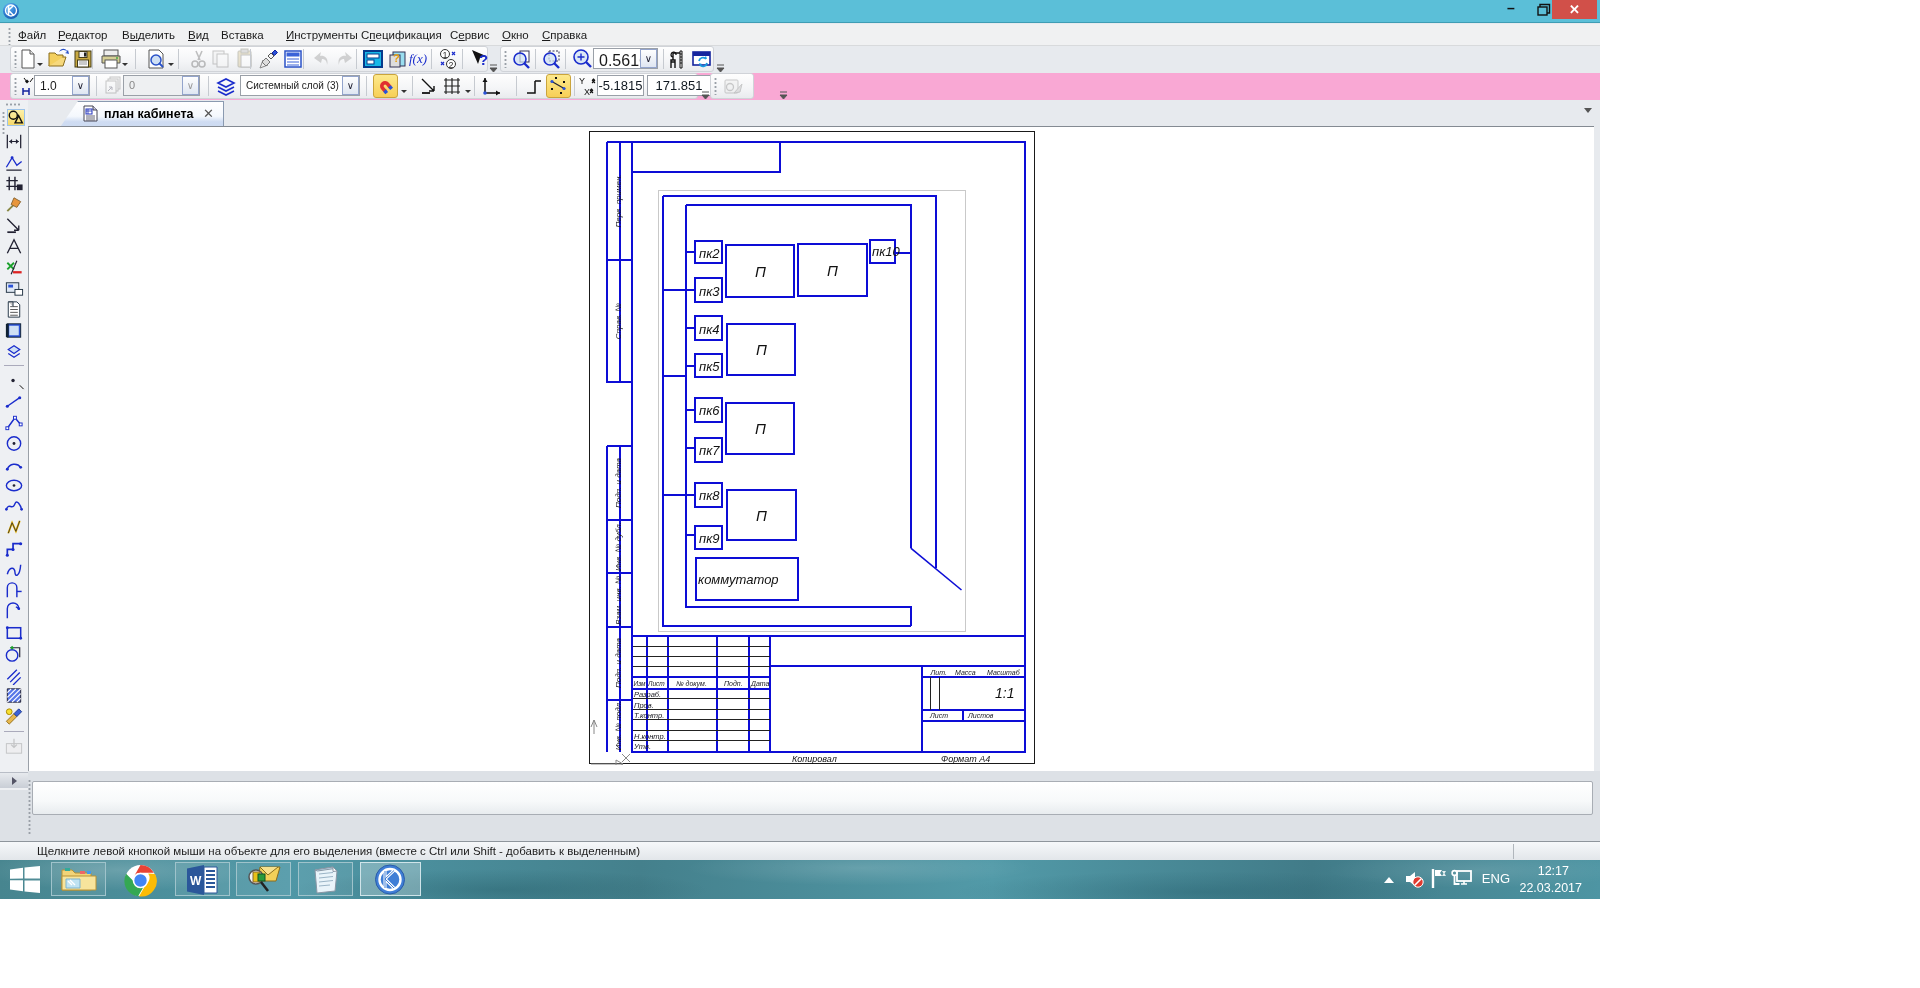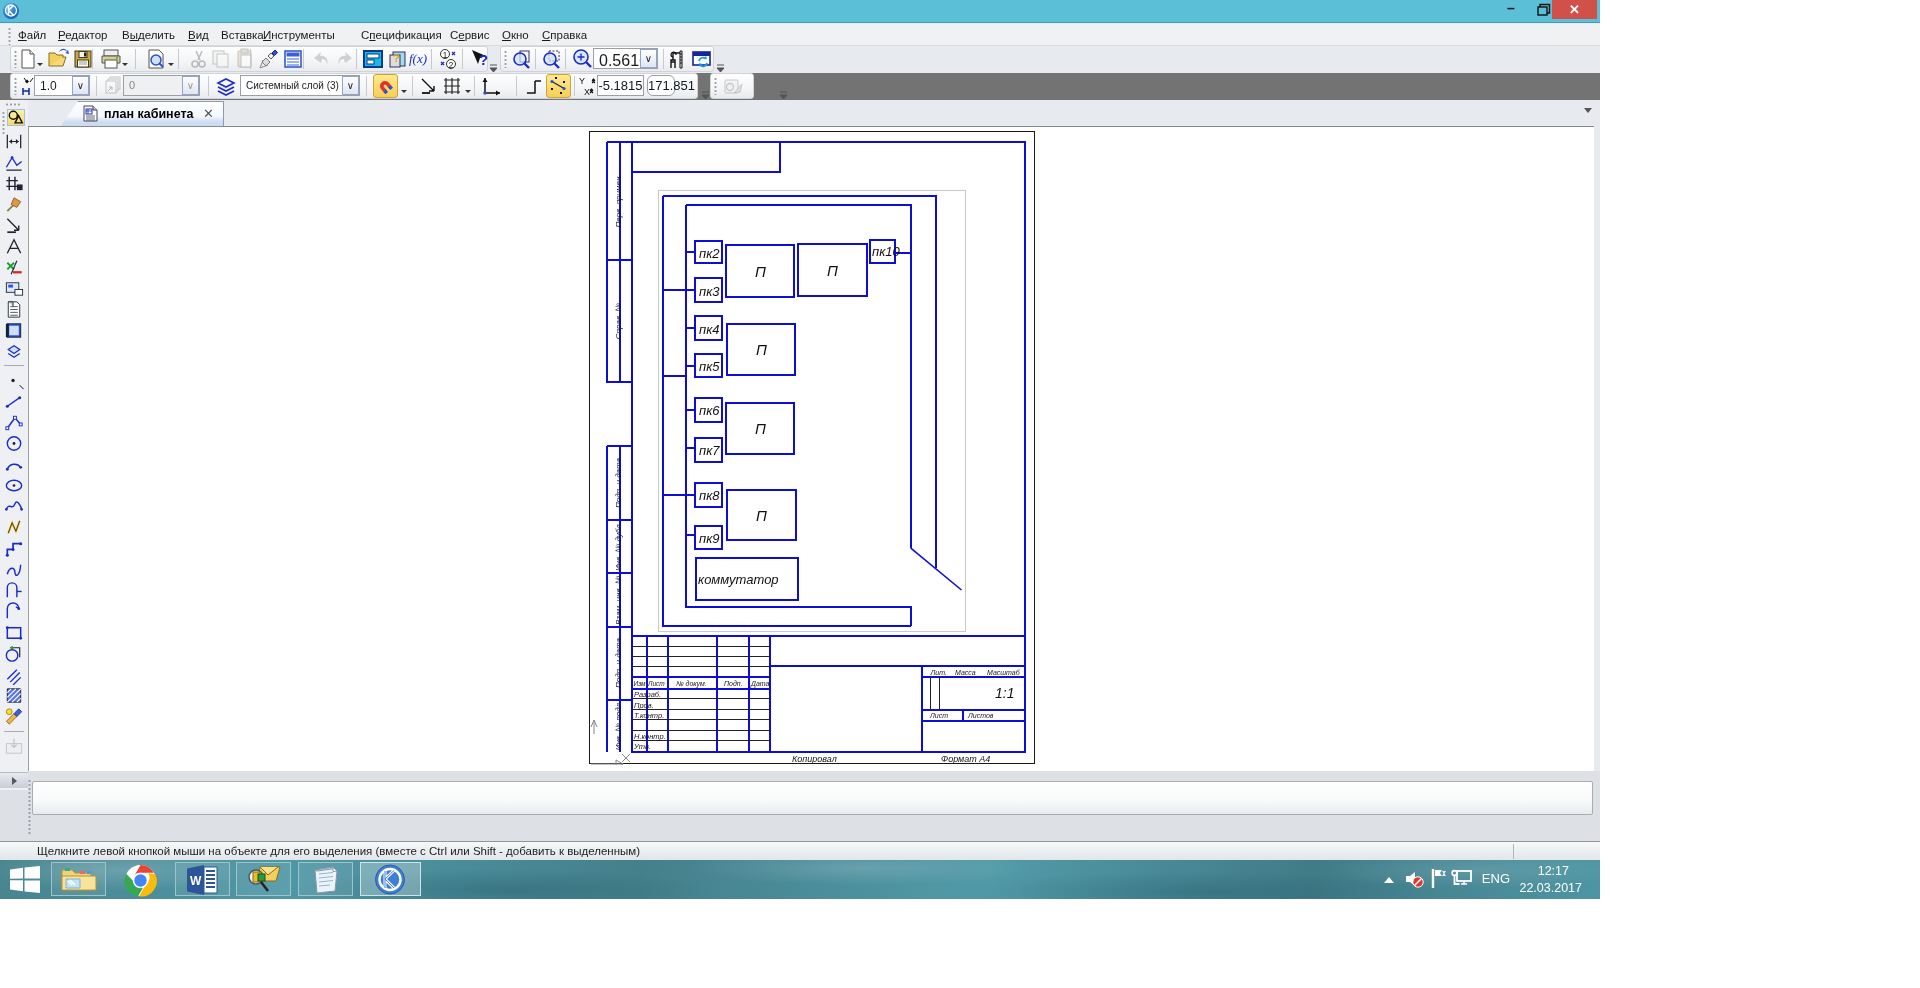--- a/index.html
+++ b/index.html
@@ -16,21 +16,21 @@
   #btnrest { left:1528px; width:24px; }
   #btnclose { left:1552px; width:45px; height:19px; background:#d15049; color:#fff; font-size:13px; font-weight:bold; line-height:19px; }
 
   
   #menubar { position:absolute; left:0; top:24px; width:1600px; height:22px; background:#f0f1f2; border-bottom:1px solid #d8dadc; font-size:11.5px; color:#1a1a1a; }
   #menubar span.mi { position:absolute; top:5px; }
   u { text-decoration:underline; }
 
   
   #tbrow1 { position:absolute; left:0; top:46px; width:1600px; height:27px; background:#e7eaee; }
-  #tbrow2 { position:absolute; left:0; top:73px; width:1600px; height:27px; background:#737373; }
+  #tbrow2 { position:absolute; left:0; top:73px; width:1600px; height:27px; background:#f9a8d4; }
   .island { position:absolute; top:0; height:26px; background:linear-gradient(#fefefe,#f4f5f7 60%,#e9ebee); border:1px solid #d0d3d8; border-radius:3px; }
   .grip { position:absolute; top:4px; width:3px; height:18px;
      background-image:radial-gradient(circle, #9aa0a8 1px, transparent 1.2px); background-size:3px 4px; }
   .sep { position:absolute; top:3px; width:1px; height:20px; background:#c6cad0; }
   .ticon { position:absolute; top:2px; width:22px; height:22px; }
   .ticon svg { width:100%; height:100%; }
   .combo { position:absolute; top:2px; height:21px; background:#fff; border:1px solid #9aa0a8; font-size:11px; color:#1a1a1a; }
   .combo .val { position:absolute; left:5px; top:3px; }
   .combo .drop { position:absolute; right:0; top:0; width:17px; height:100%; background:linear-gradient(#fefefe,#dfe6f2); border:1px solid #93a4cc; text-align:center; font-size:10px; color:#223; line-height:18px; }
   .chev { position:absolute; width:9px; height:10px; }
@@ -87,21 +87,21 @@
     <div class="capbtn" id="btnclose">✕</div>
   </div>
 
   <div id="menubar">
     <div class="grip" style="left:8px; top:3px;"></div>
     <span class="mi" style="left:18px;"><u>Ф</u>айл</span>
     <span class="mi" style="left:58px;"><u>Р</u>едактор</span>
     <span class="mi" style="left:122px;">В<u>ы</u>делить</span>
     <span class="mi" style="left:188px;"><u>В</u>ид</span>
     <span class="mi" style="left:221px;">Вст<u>а</u>вка</span>
-    <span class="mi" style="left:263px;"><u>И</u>нструменты</span>
+    <span class="mi" style="left:286px;"><u>И</u>нструменты</span>
     <span class="mi" style="left:361px;">С<u>п</u>ецификация</span>
     <span class="mi" style="left:450px;">С<u>е</u>рвис</span>
     <span class="mi" style="left:502px;"><u>О</u>кно</span>
     <span class="mi" style="left:542px;"><u>С</u>правка</span>
   </div>
 
   <div id="tbrow1">
     <div class="island" style="left:10px; width:478px;"></div>
     <div class="grip" style="left:14px; top:4px;"></div>
     <div class="ticon" style="left:17px;"><svg viewBox="0 0 22 22">
@@ -324,21 +324,21 @@
           <path d="M8 2 l2 2 M10 2 l-2 2 M13 17 l2 2 M15 17 l-2 2 M4 13 l2 2 M6 13 l-2 2 M16 6 l2 2 M18 6 l-2 2" stroke="#111"></path>
         </svg></div>
     <div class="sep" style="left:574px;"></div>
     <div class="ticon" style="left:578px;"><svg viewBox="0 0 22 22">
           <text x="1" y="9" font-size="9" fill="#111" font-family="Liberation Sans">Y</text>
           <text x="6" y="20" font-size="9" fill="#111" font-family="Liberation Sans">X</text>
           <path d="M14 5 l3 3 M17 5 l-3 3 M12 15 l3 3 M15 15 l-3 3" stroke="#111" stroke-width="1.1"></path>
           <path d="M15.5 3.2 l1.4 1.4 -1.4 1.4 -1.4-1.4z M13.5 13.2 l1.4 1.4 -1.4 1.4 -1.4-1.4z" fill="#111"></path>
         </svg></div>
     <div class="field" style="left:597px; width:47px; line-height:19px;">-5.1815</div>
-    <div class="field" style="left:647px; width:28px; line-height:19px;border-radius:6px;">171.851</div>
+    <div class="field" style="left:647px; width:64px; line-height:19px;">171.851</div>
     <div class="chev" style="left:701px; top:14px;"><svg viewBox="0 0 9 10">
           <path d="M1 1 h7 M1 4 l3.5 4 3.5-4 z" stroke="#555" fill="#555"></path>
         </svg></div>
     <div class="island" style="left:710px; width:44px;"></div>
     <div class="grip" style="left:714px; top:4px;"></div>
     <div class="ticon" style="left:722px;"><svg viewBox="0 0 22 22" opacity="0.5">
           <rect x="3" y="5" width="13" height="13" rx="1" fill="#eee" stroke="#999"></rect>
           <circle cx="8" cy="12" r="3.5" fill="none" stroke="#999" stroke-width="1.3"></circle>
           <path d="M12 18 l8-9 -2 8z" fill="#ccc" stroke="#999"></path>
         </svg></div>

